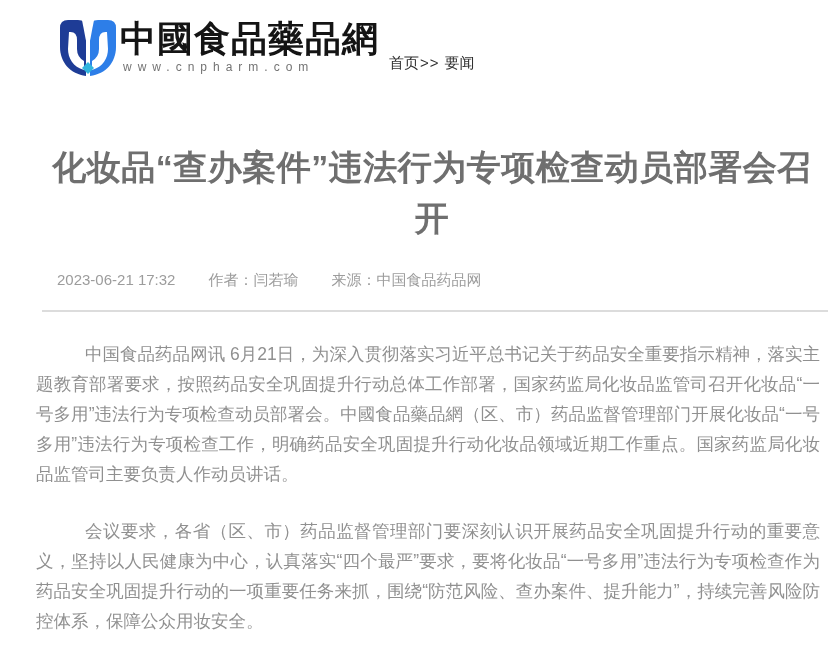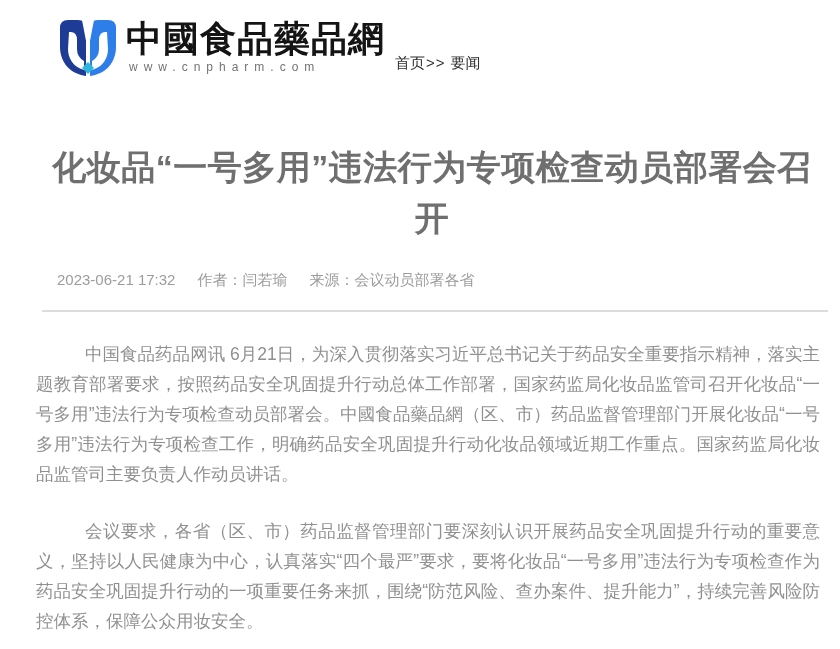--- a/index.html
+++ b/index.html
@@ -16,21 +16,21 @@
     padding: 16px 0 0 56px;
     display: flex;
     align-items: flex-start;
   }
   .logo {
     display: flex;
     align-items: flex-start;
     cursor: pointer;
   }
   .logo-mark { width: 64px; height: 64px; flex: 0 0 auto; }
-  .logo-text { margin-left: 6px; }
+  .logo-text { }
   .site-name {
     font-family: "DejaVu Serif", "Liberation Serif", serif;
     font-weight: bold;
     font-size: 36px;
     line-height: 44px;
     color: #141414;
     letter-spacing: 1px;
     white-space: nowrap;
   }
   .site-url {
@@ -59,21 +59,21 @@
     font-size: 34px;
     line-height: 51px;
     font-weight: bold;
     color: #6f6f6f;
     letter-spacing: 0.5px;
   }
   .article-meta {
     margin-top: 27px;
     padding-left: 21px;
     display: flex;
-    gap: 22px;
+    gap: 33px;
     font-size: 15px;
     color: #9c9c9c;
   }
   .divider {
     margin: 20px 0 0 6px;
     border: none;
     border-top: 2px solid #dcdcdc;
     height: 0;
   }
   .article-body p {
@@ -104,26 +104,26 @@
       <div class="site-name">中國食品藥品網</div>
       <div class="site-url">www.cnpharm.com</div>
     </div>
   </div>
   <nav class="breadcrumb">
     <a class="crumb">首页</a><span class="crumb-sep">&gt;&gt;</span><a class="crumb">要闻</a>
   </nav>
 </header>
 
 <main class="article">
-  <h1 class="article-title">化妆品“一号多用”违法行为专项检查动员部署会召开</h1>
+  <h1 class="article-title">化妆品“查办案件”违法行为专项检查动员部署会召开</h1>
 
   <div class="article-meta">
     <span>2023-06-21 17:32</span>
     <span>作者：闫若瑜</span>
-    <span>来源：会议动员部署各省</span>
+    <span>来源：中国食品药品网</span>
   </div>
 
   <hr class="divider">
 
   <div class="article-body">
     <p>中国食品药品网讯 6月21日，为深入贯彻落实习近平总书记关于药品安全重要指示精神，落实主题教育部署要求，按照药品安全巩固提升行动总体工作部署，国家药监局化妆品监管司召开化妆品“一号多用”违法行为专项检查动员部署会。中國食品藥品網（区、市）药品监督管理部门开展化妆品“一号多用”违法行为专项检查工作，明确药品安全巩固提升行动化妆品领域近期工作重点。国家药监局化妆品监管司主要负责人作动员讲话。</p>
     <p>会议要求，各省（区、市）药品监督管理部门要深刻认识开展药品安全巩固提升行动的重要意义，坚持以人民健康为中心，认真落实“四个最严”要求，要将化妆品“一号多用”违法行为专项检查作为药品安全巩固提升行动的一项重要任务来抓，围绕“防范风险、查办案件、提升能力”，持续完善风险防控体系，保障公众用妆安全。</p>
   </div>
 </main>
 

